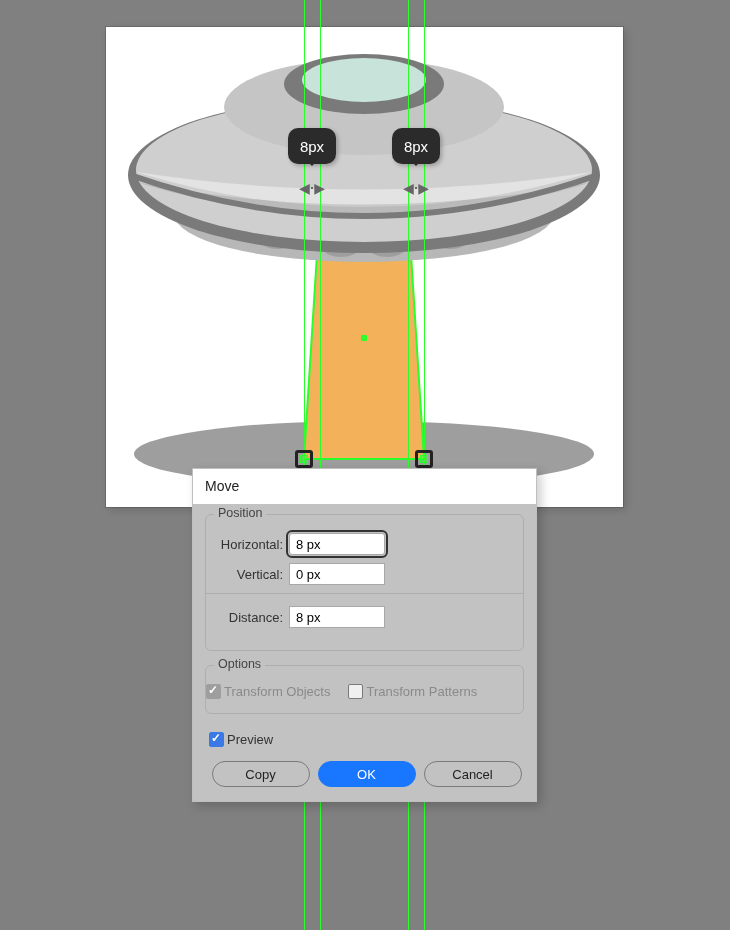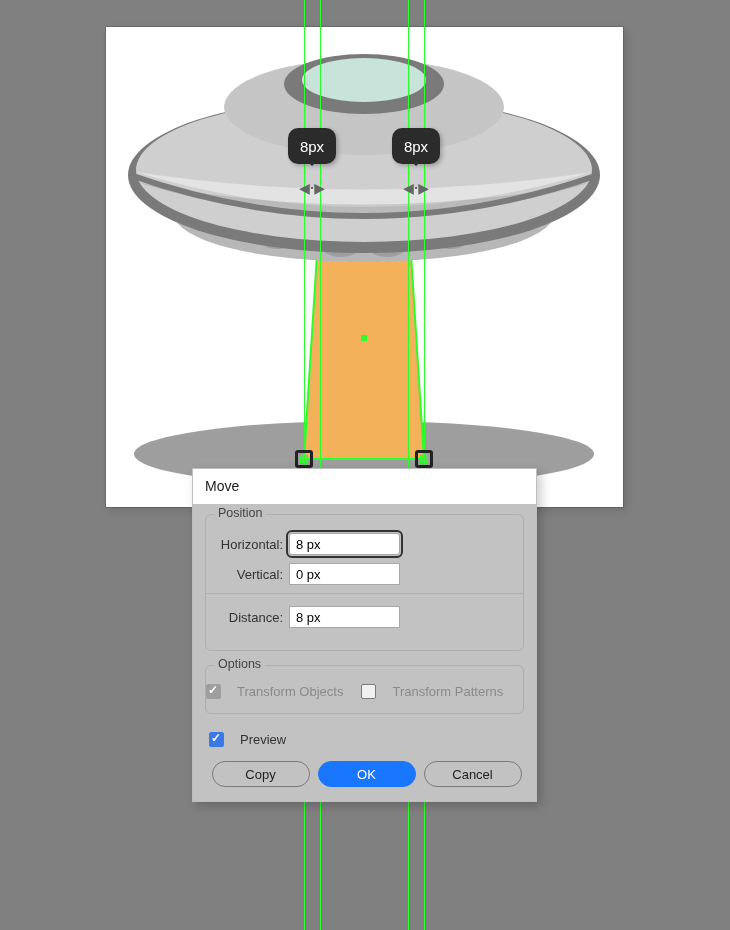--- a/index.html
+++ b/index.html
@@ -127,42 +127,42 @@
   .row {
     display:flex; align-items:center;
     margin-bottom:8px;
     margin-left:9px;
   }
   .row label{
     width:74px; text-align:right; padding-right:6px;
     font-size:13px; color:#333;
   }
   .row input[type=text]{
-    width:111px; height:22px;
+    width:96px; height:22px;
     border:1px solid #a8a8a8;
     background:#fff;
     padding:0 6px;
     font-size:13px;
   }
   .row input.focused{
     outline:2px solid #333; outline-offset:1px;
     border-radius:3px;
   }
   .angle-widget{
     width:32px;height:32px;border:2px solid #555;border-radius:50%;
     position:relative; margin-right:8px; flex-shrink:0;
   }
   .angle-widget::after{
     content:""; position:absolute; left:50%; top:50%;
     width:13px;height:2px;background:#555; transform-origin:left center;
     transform: translateY(-1px);
   }
   .hr { border:none; border-top:1px solid #aeaeae; margin:8px 0 12px; }
   .checkbox{
-    display:flex; align-items:center; gap:16px; font-size:13px;
+    display:flex; align-items:center; gap:3px; font-size:13px;
   }
   .checkbox.disabled{ color:#8a8a8a; }
   .cb{
     width:15px;height:15px;border:1px solid #7a7a7a;border-radius:2px;
     background:#f0f0f0;position:relative;flex-shrink:0;
   }
   .cb.checked{background:#3a79e6;border-color:#3a79e6;}
   .cb.checked::after{
     content:"✓";color:#fff;position:absolute;left:1px;top:-2px;font-size:12px;font-weight:bold;
   }

